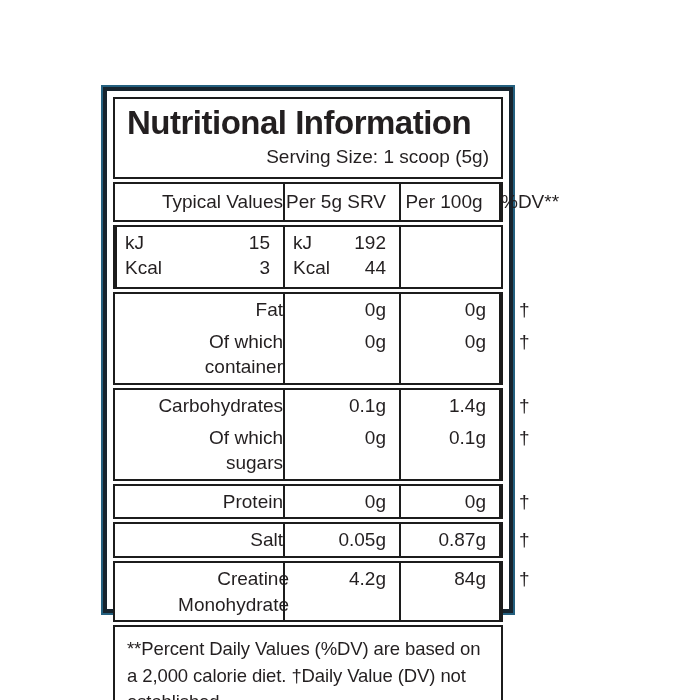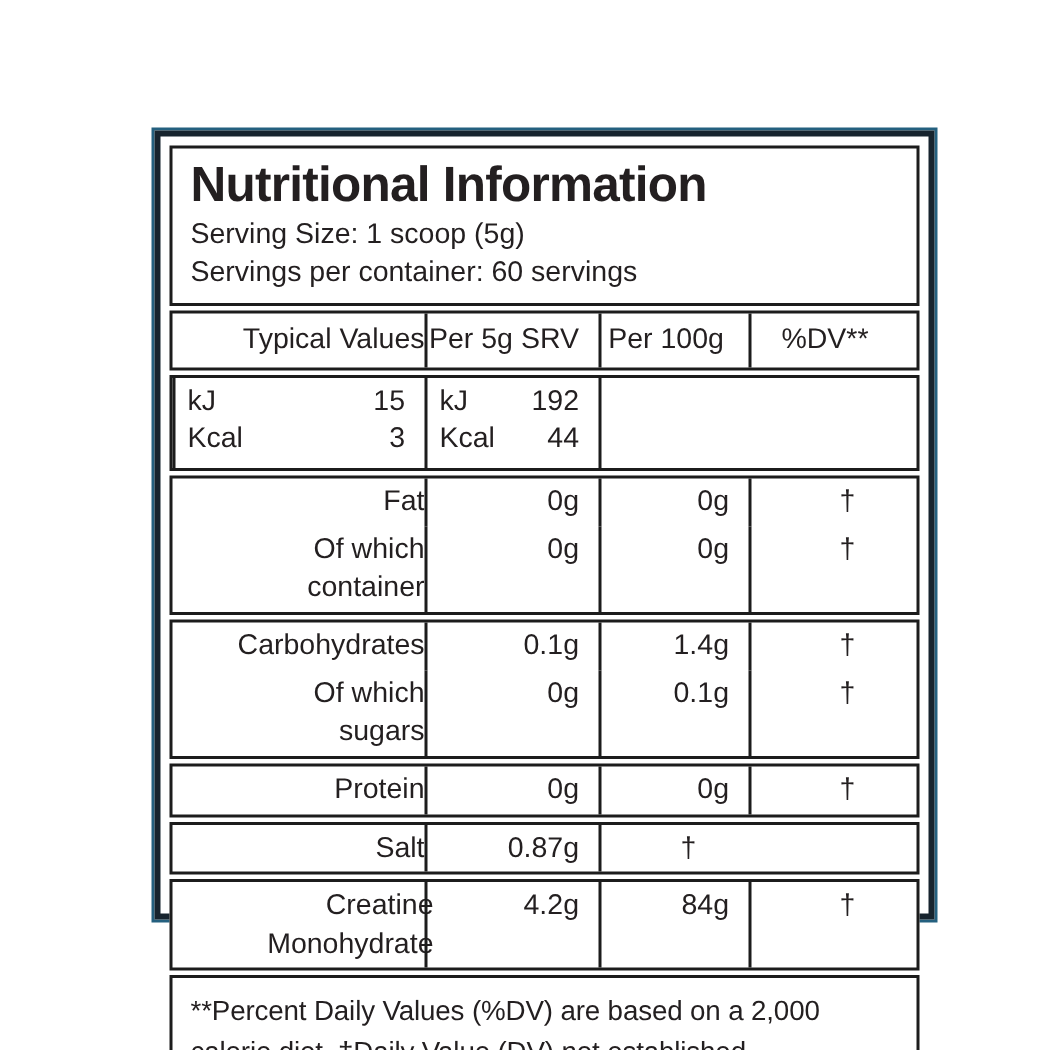--- a/index.html
+++ b/index.html
@@ -6,21 +6,21 @@
   html, body { width: 700px; height: 700px; background: #ffffff; }
   body {
     font-family: "Liberation Sans", sans-serif;
     color: #231f20;
     position: relative;
   }
   .label {
     position: absolute;
     left: 103px;
     top: 87px;
-    width: 520px;
+    width: 410px;
     height: 526px;
     background: #ffffff;
     border: 4px solid #17242e;
     box-shadow: 0 0 0 2px #24607f;
     padding: 6px;
     display: flex;
     flex-direction: column;
     gap: 3px;
   }
   .box {
@@ -31,20 +31,21 @@
   .title {
     font-size: 33px;
     font-weight: bold;
     letter-spacing: -0.5px;
     line-height: 1.12;
     margin-bottom: 2px;
   }
   .serving-line {
     font-size: 19px;
     line-height: 1.32;
+    text-align: right;
   }
   .trow {
     display: grid;
     grid-template-columns: 168px 116px 100px 1fr;
     align-items: start;
   }
   .cell { padding: 3px 0; font-size: 19px; line-height: 1.35; }
   .c1 { padding-left: 10px; text-align: right; margin-left: 24px; }
   .c2, .c3, .c4 { border-left: 2px solid #1c1c1c; align-self: stretch; }
   .val { text-align: right; padding-right: 13px; }
@@ -64,21 +65,20 @@
   }
 </style>
 </head>
 <body>
 
 <div class="label">
 
   <div class="box header-box">
     <div class="title">Nutritional Information</div>
     <div class="serving-line">Serving Size: 1 scoop (5g)</div>
-    <div class="serving-line">Servings per container: 60 servings</div>
   </div>
 
   <div class="box colheader">
     <div class="trow">
       <div class="cell c1">Typical Values</div>
       <div class="cell c2">Per 5g SRV</div>
       <div class="cell c3">Per 100g</div>
       <div class="cell c4">%DV**</div>
     </div>
   </div>
@@ -148,20 +148,21 @@
       <div class="cell c1">Protein</div>
       <div class="cell c2 val">0g</div>
       <div class="cell c3 val">0g</div>
       <div class="cell c4 dv">†</div>
     </div>
   </div>
 
   <div class="box">
     <div class="trow">
       <div class="cell c1">Salt</div>
+      <div class="cell c2 val">0.05g</div>
       <div class="cell c3 val">0.87g</div>
       <div class="cell c4 dv">†</div>
     </div>
   </div>
 
   <div class="box">
     <div class="trow">
       <div class="cell c1" style="width:150px">Creatine Monohydrate</div>
       <div class="cell c2 val tall">4.2g</div>
       <div class="cell c3 val tall">84g</div>

